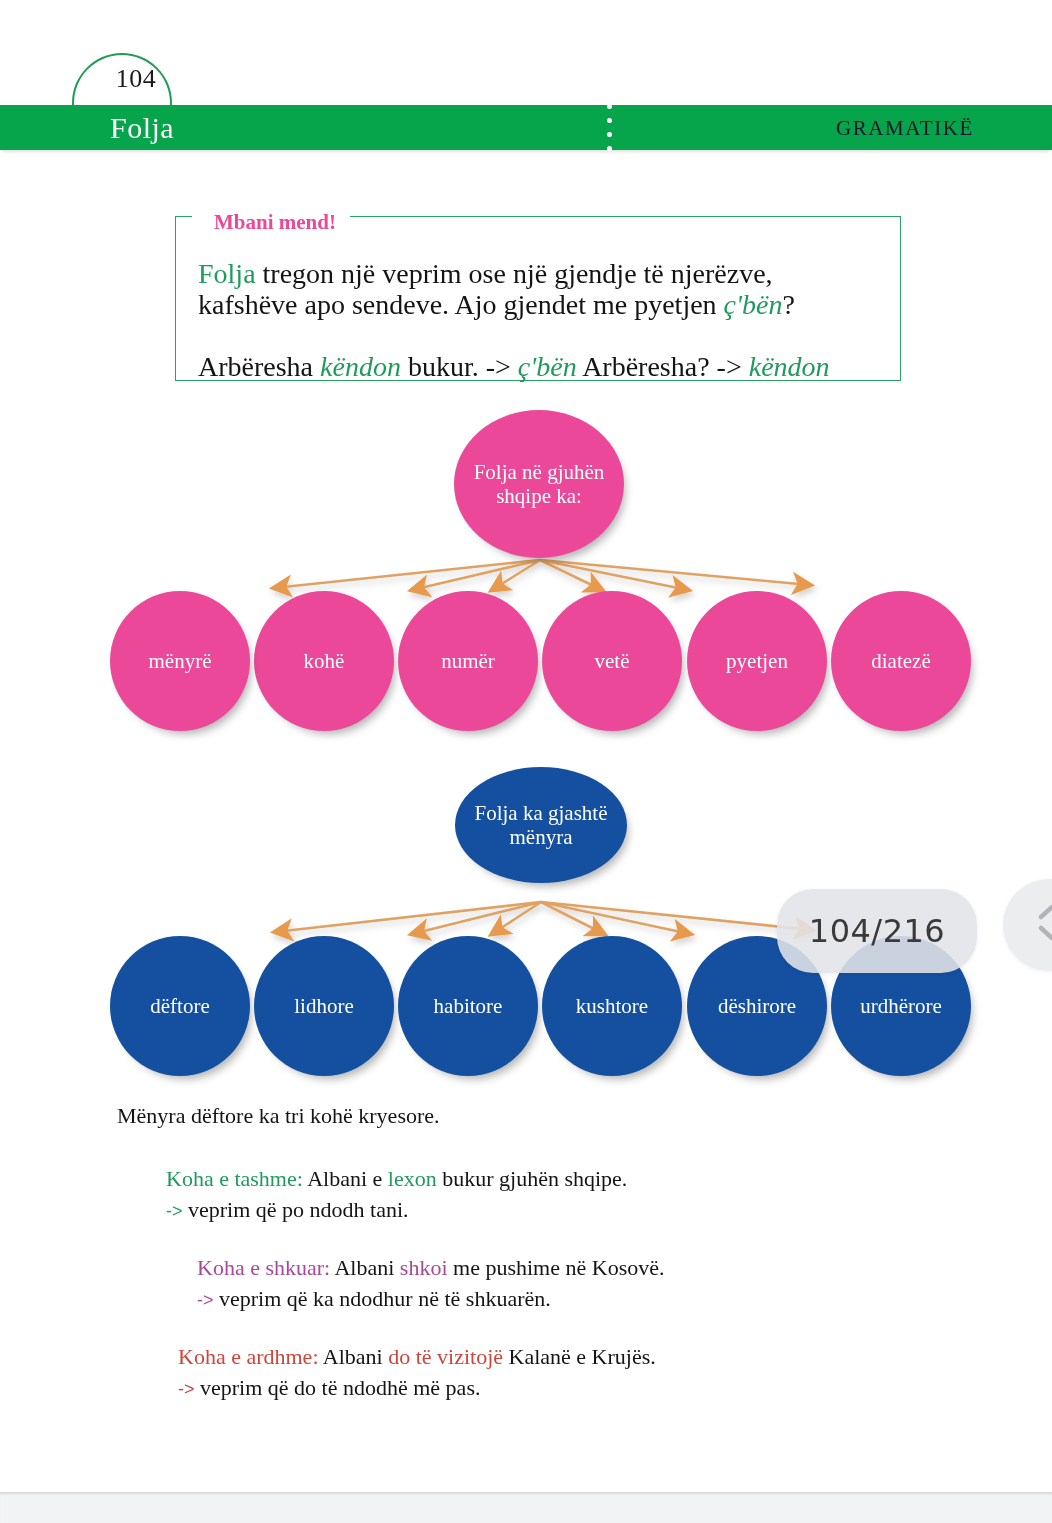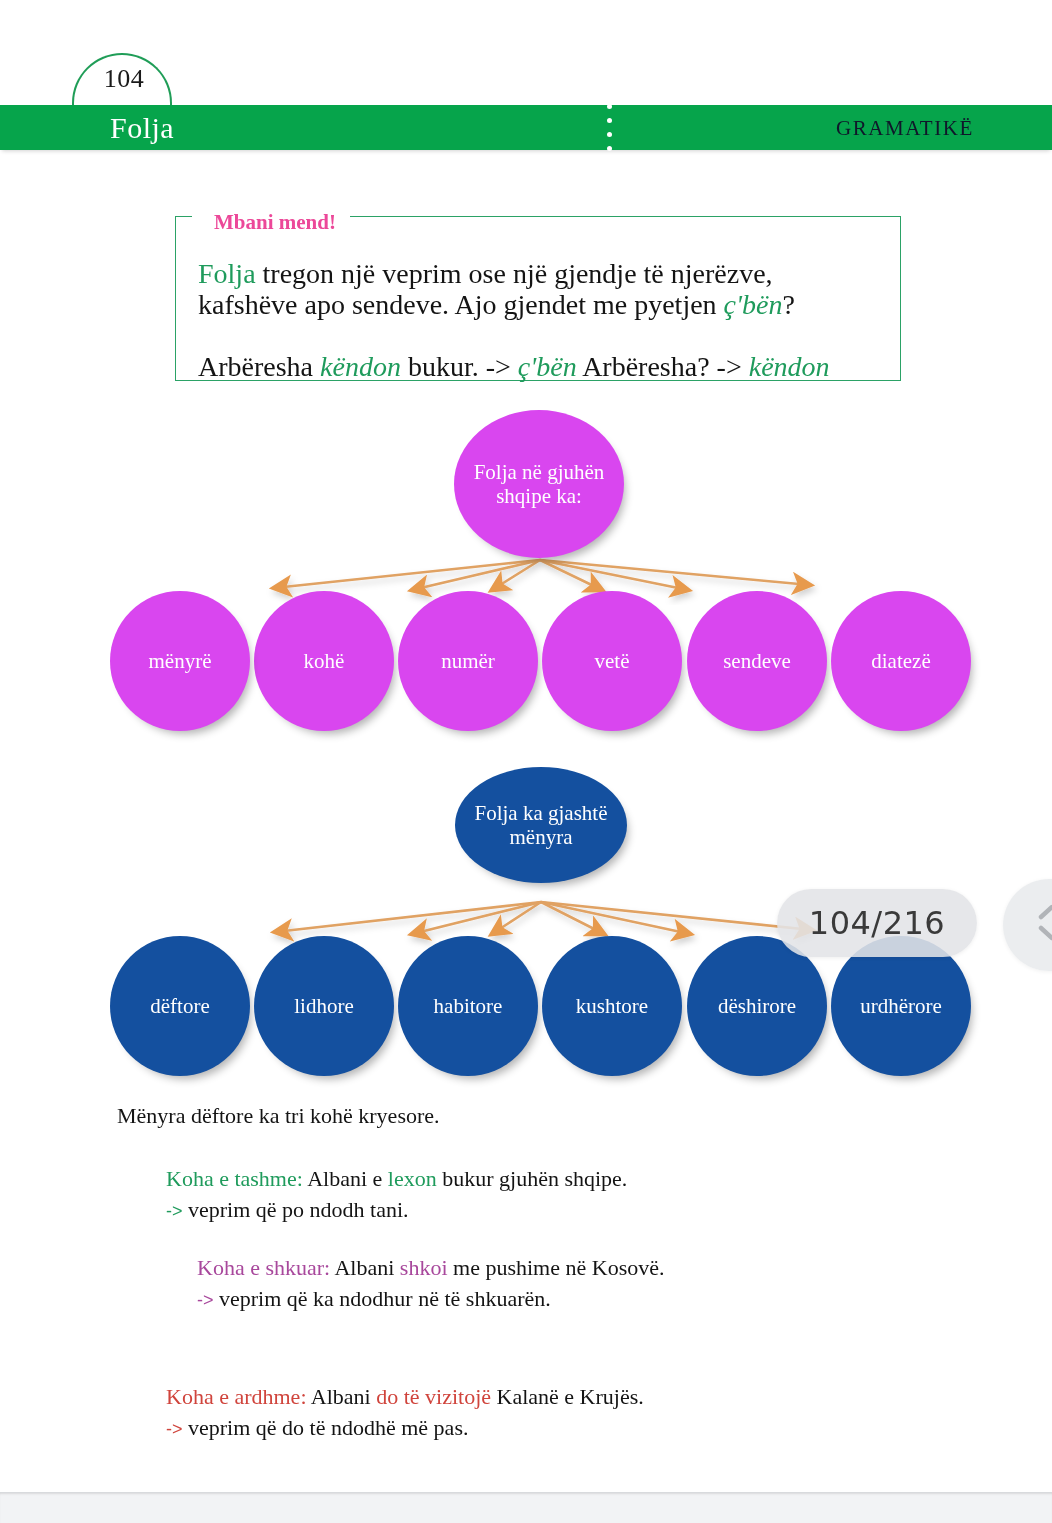--- a/index.html
+++ b/index.html
@@ -89,21 +89,21 @@
     width: 100px;
     height: 52px;
     border: 2px solid #1f9d57;
     border-bottom: none;
     border-radius: 52px 52px 0 0;
     background: #ffffff;
     box-sizing: border-box;
   }
   #page-tab-number {
     position: absolute;
-    left: 0;
+    left: 12px;
     top: 9px;
     width: 100px;
     text-align: center;
     font-size: 26px;
     color: #1a1a1a;
     letter-spacing: 0.5px;
   }
 
   
   #remember-box {
@@ -156,21 +156,21 @@
     position: absolute;
     border-radius: 50%;
     color: #ffffff;
     display: flex;
     align-items: center;
     justify-content: center;
     text-align: center;
     box-shadow: 5px 7px 9px -4px rgba(0,0,0,0.30);
     line-height: 1.16;
   }
-  .node-green { background: #d946ef; }
+  .node-green { background: #ec4899; }
   .node-blue  { background: #14509F; }
 
   .root-node {
     width: 170px;
     height: 148px;
     font-size: 21px;
   }
   #node-root-green { left: 454px; top: 410px; }
   #node-root-blue  { left: 455px; top: 767px; width: 172px; height: 116px; font-size: 21px; }
 
@@ -201,34 +201,34 @@
   .tense-block {
     position: absolute;
     left: 166px;
     width: 760px;
     font-size: 22px;
     color: #141414;
     line-height: 31px;
   }
   #tense-0 { top: 1163px; }
   #tense-1 { top: 1252px; margin-left: 31px; }
-  #tense-2 { top: 1381px; }
+  #tense-2 { top: 1341px; margin-left: 12px; }
 
   .t-present { color: #1f9b5c; }
   .t-past    { color: #a8489c; }
   .t-future  { color: #d0443c; }
   .arrow-mark { font-family: "Liberation Sans", sans-serif; font-size: 18px; }
 
   
   #page-indicator {
     position: absolute;
     left: 777px;
     top: 889px;
     width: 200px;
-    height: 68px;
+    height: 84px;
     border-radius: 36px;
     background: rgba(226,228,231,0.88);
     display: flex;
     align-items: center;
     justify-content: center;
     font-family: "DejaVu Sans", sans-serif;
     font-size: 32px;
     color: #3a3a3a;
     letter-spacing: 0.5px;
     box-shadow: 0 1px 4px rgba(0,0,0,0.07);
@@ -306,21 +306,21 @@
       <path d="M541,902 L812,930"></path>
     </g>
   </svg>
 
   <div class="node node-green root-node" id="node-root-green">Folja në gjuhën shqipe ka:</div>
 
   <div class="node node-green leaf-node green-row col1">kohë</div>
   <div class="node node-green leaf-node green-row col0">mënyrë</div>
   <div class="node node-green leaf-node green-row col2">numër</div>
   <div class="node node-green leaf-node green-row col3">vetë</div>
-  <div class="node node-green leaf-node green-row col4">sendeve</div>
+  <div class="node node-green leaf-node green-row col4">pyetjen</div>
   <div class="node node-green leaf-node green-row col5">diatezë</div>
 
   <div class="node node-blue root-node" id="node-root-blue">Folja ka gjashtë mënyra</div>
 
   <div class="node node-blue leaf-node blue-row col0">dëftore</div>
   <div class="node node-blue leaf-node blue-row col1">lidhore</div>
   <div class="node node-blue leaf-node blue-row col2">habitore</div>
   <div class="node node-blue leaf-node blue-row col3">kushtore</div>
   <div class="node node-blue leaf-node blue-row col4">dëshirore</div>
   <div class="node node-blue leaf-node blue-row col5">urdhërore</div>

